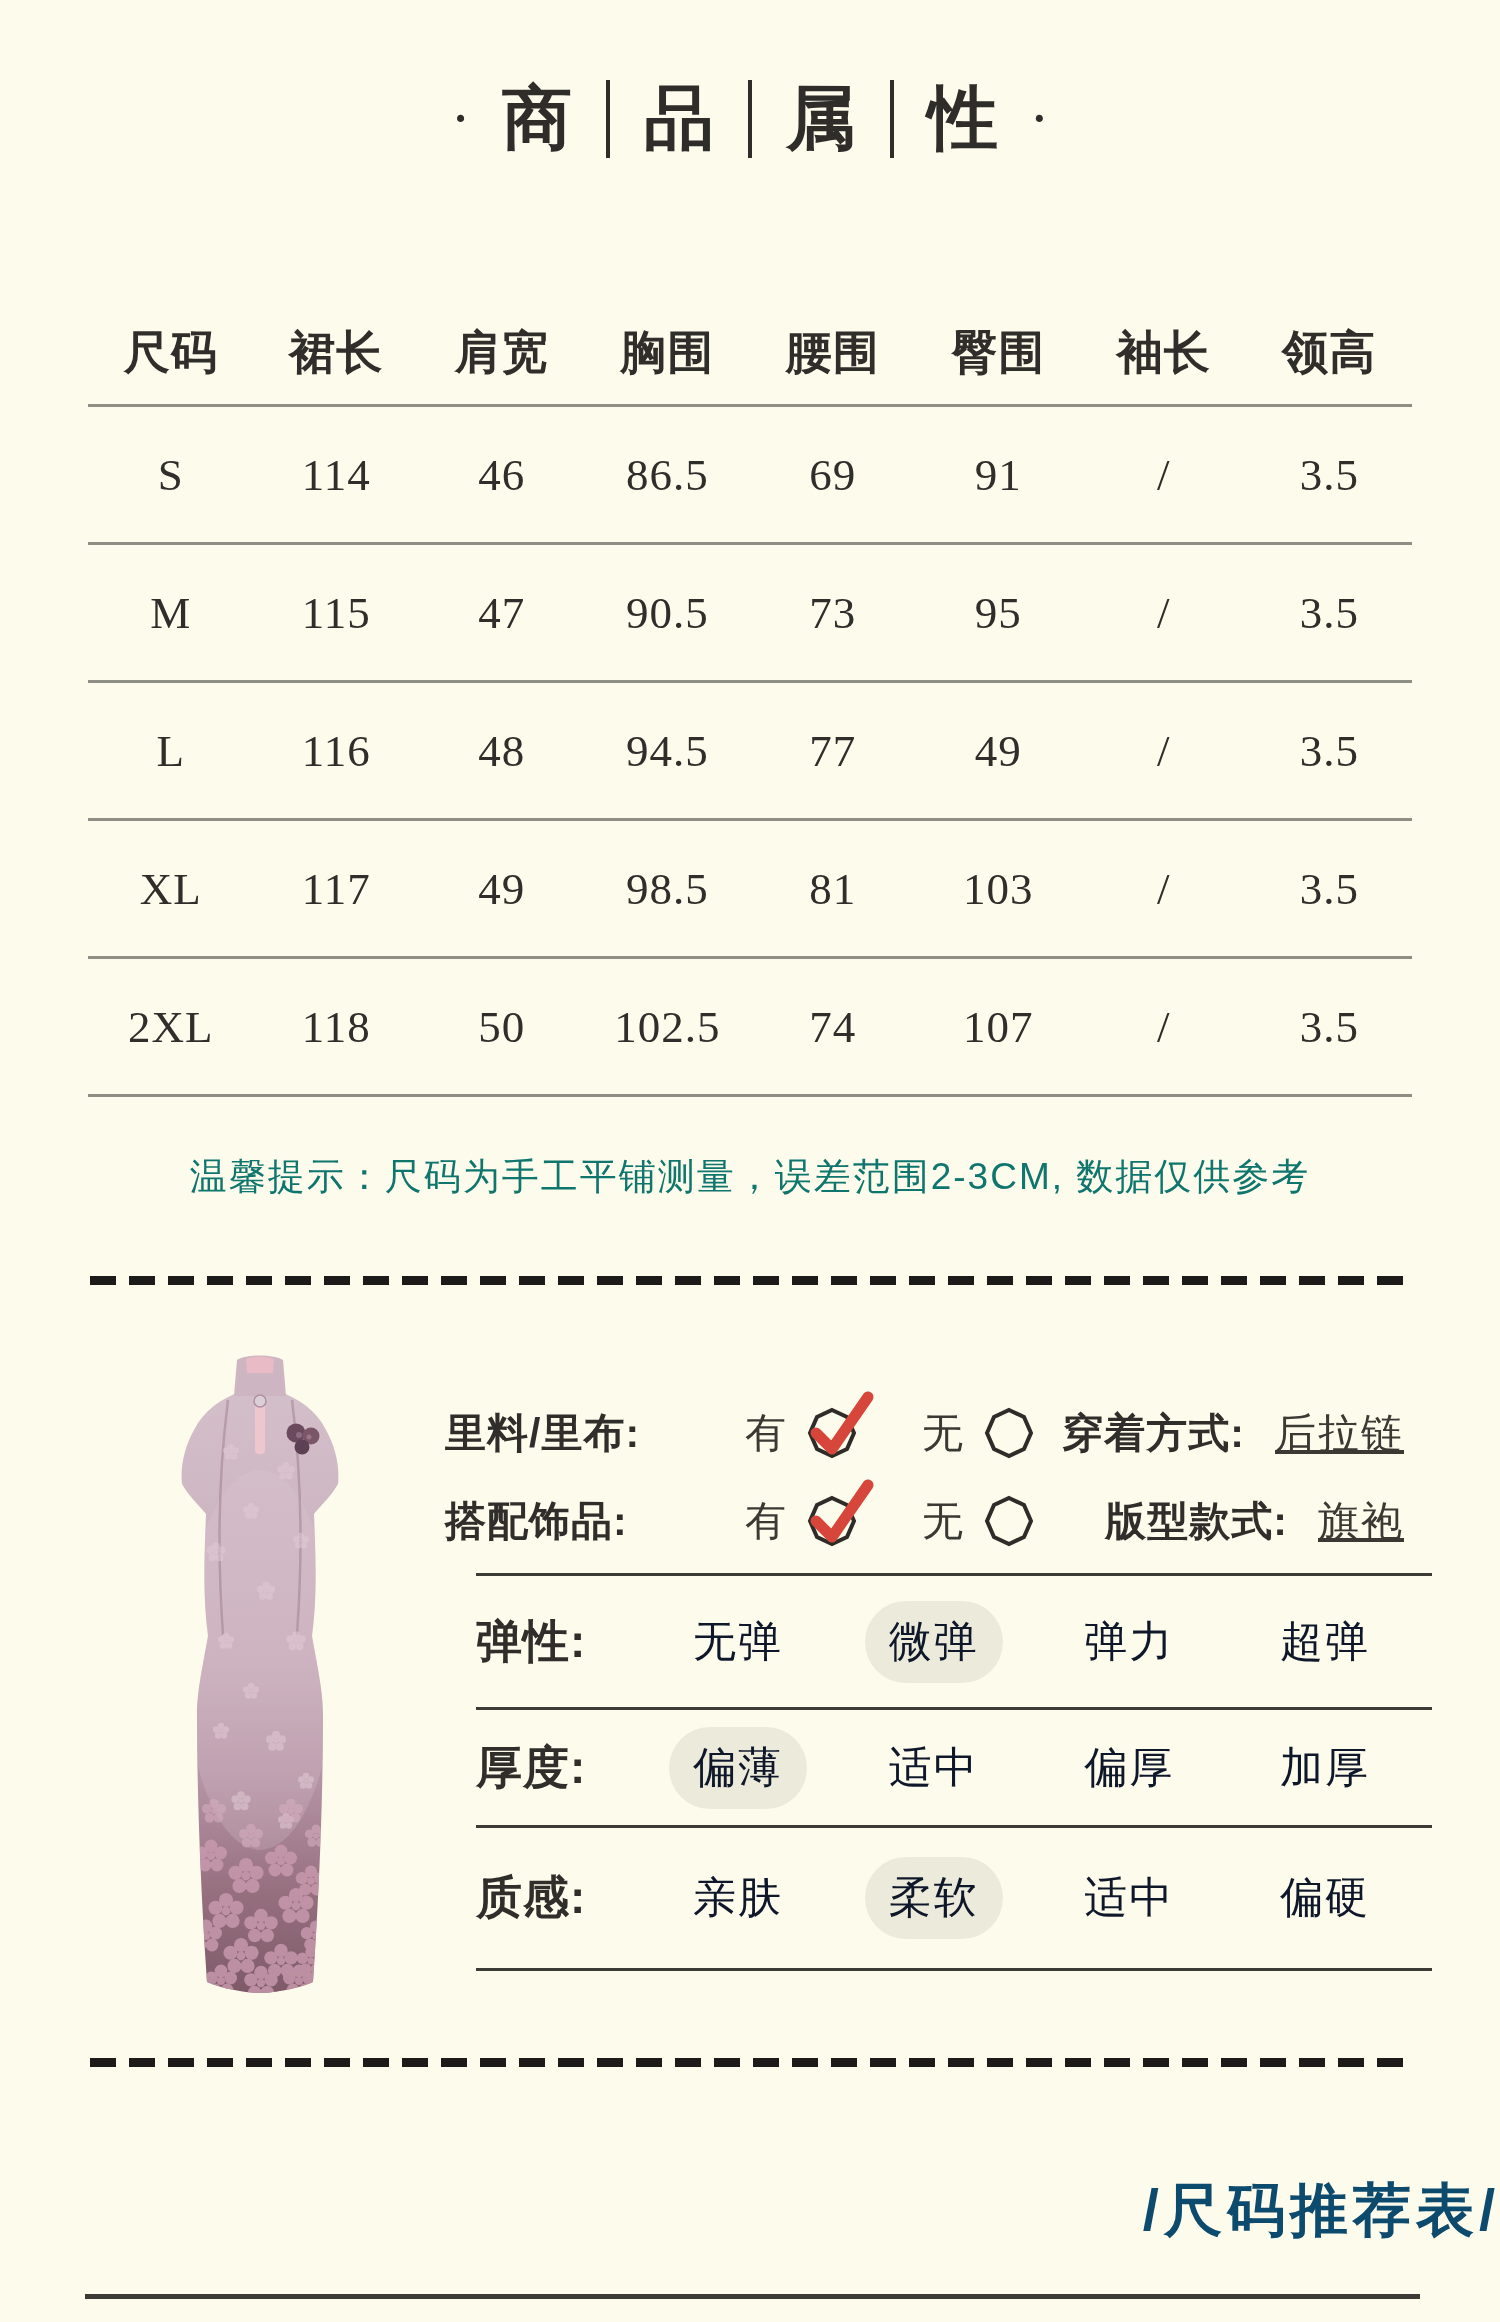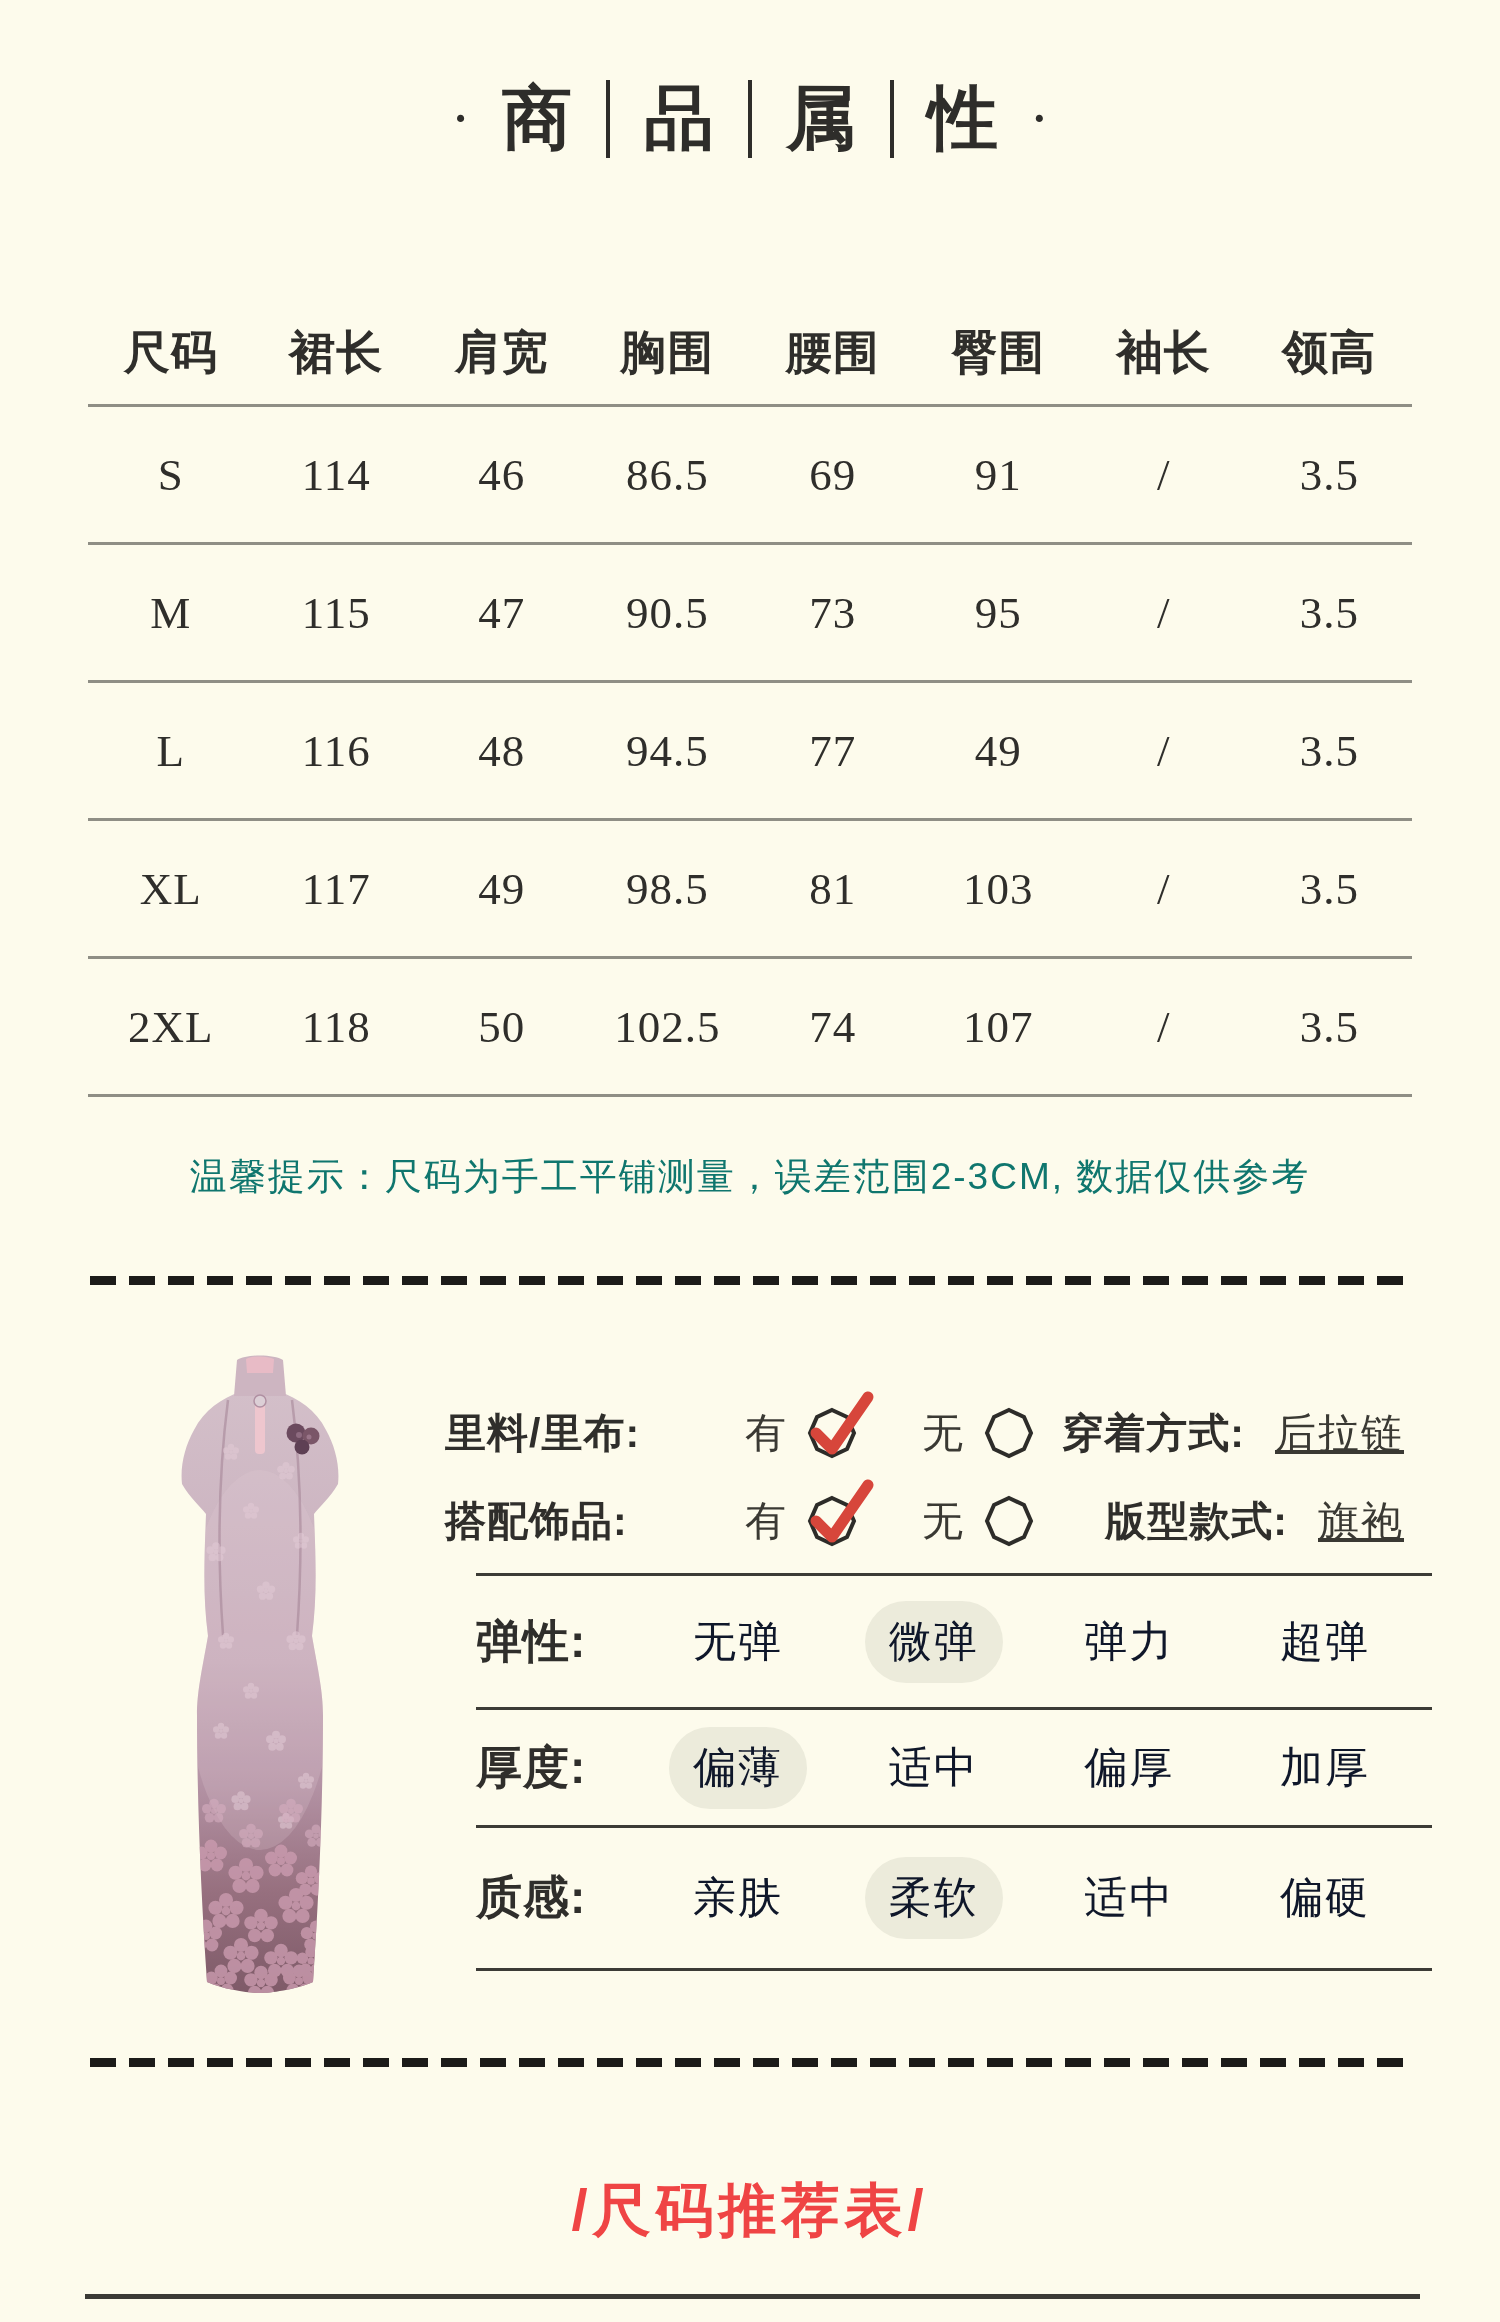--- a/index.html
+++ b/index.html
@@ -79,21 +79,21 @@
   .opt-items {
     flex:1; display:flex; justify-content:space-between; align-items:center;
     padding:0 38px 0 18px; font-size:43px; color:#0f172a;
   }
   .opt { padding:12px 24px; border-radius:44px; letter-spacing:2px; }
   .opt.selected { background:#ECEBDB; }
 
   
   .bottom-title {
     position:absolute; top:2172px; left:0; right:0;
-    text-align:center; font-size:58px; font-weight:bold; letter-spacing:5px; color:#ef4444;
+    text-align:right; font-size:58px; font-weight:bold; letter-spacing:5px; color:#0c4a6e;
   }
   .bottom-line { position:absolute; top:2294px; left:85px; right:80px; height:5px; background:#3B3A35; }
 </style>
 </head>
 <body>
 
 <div class="title-row">
   <span class="title-dot">·</span>
   <span>商</span>
   <span class="title-sep"></span>

